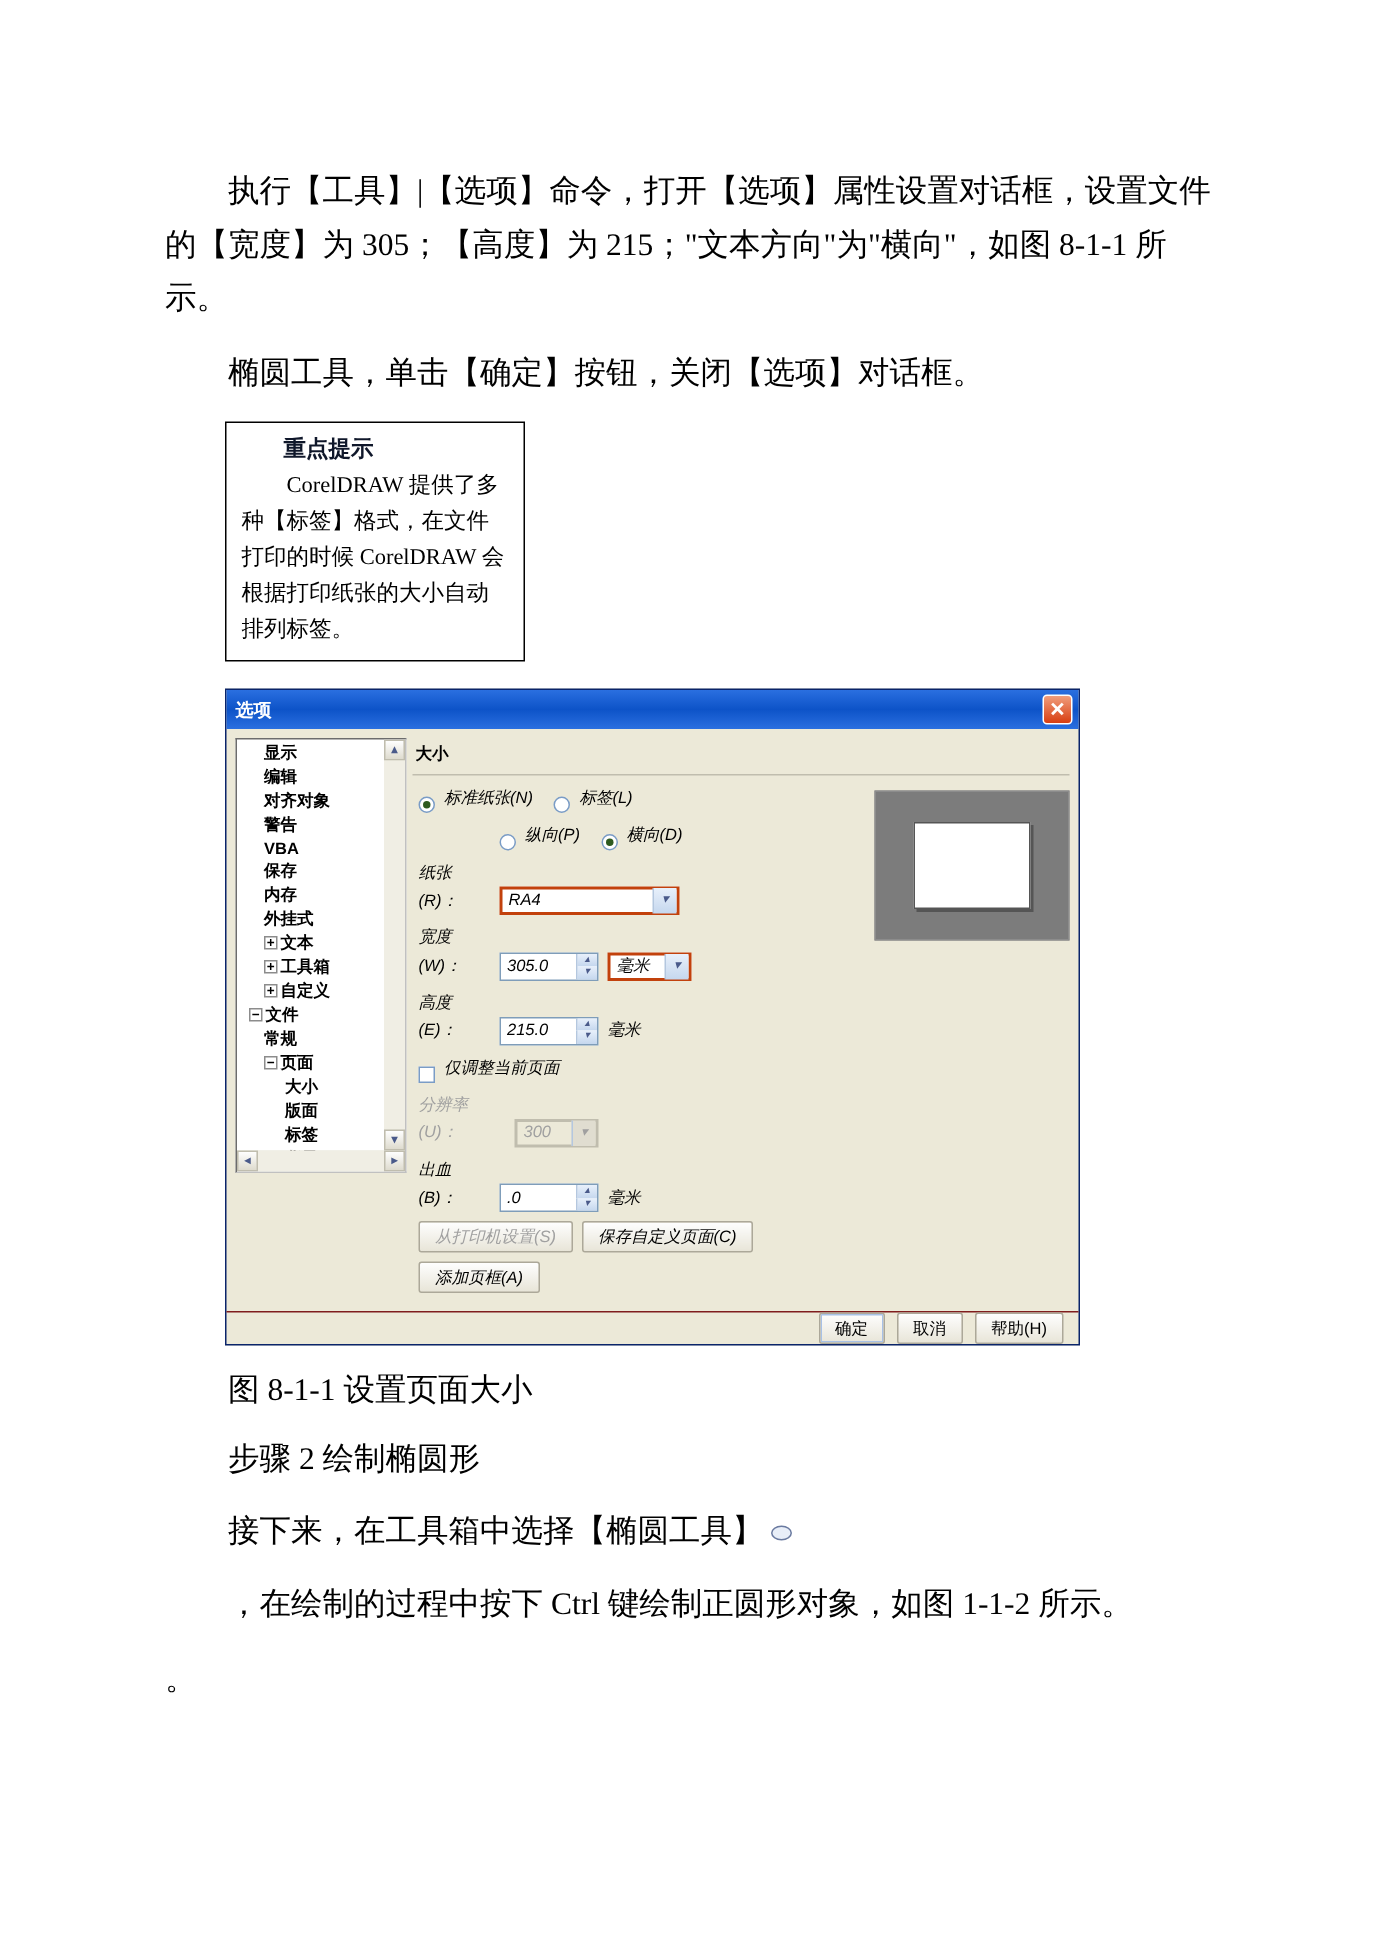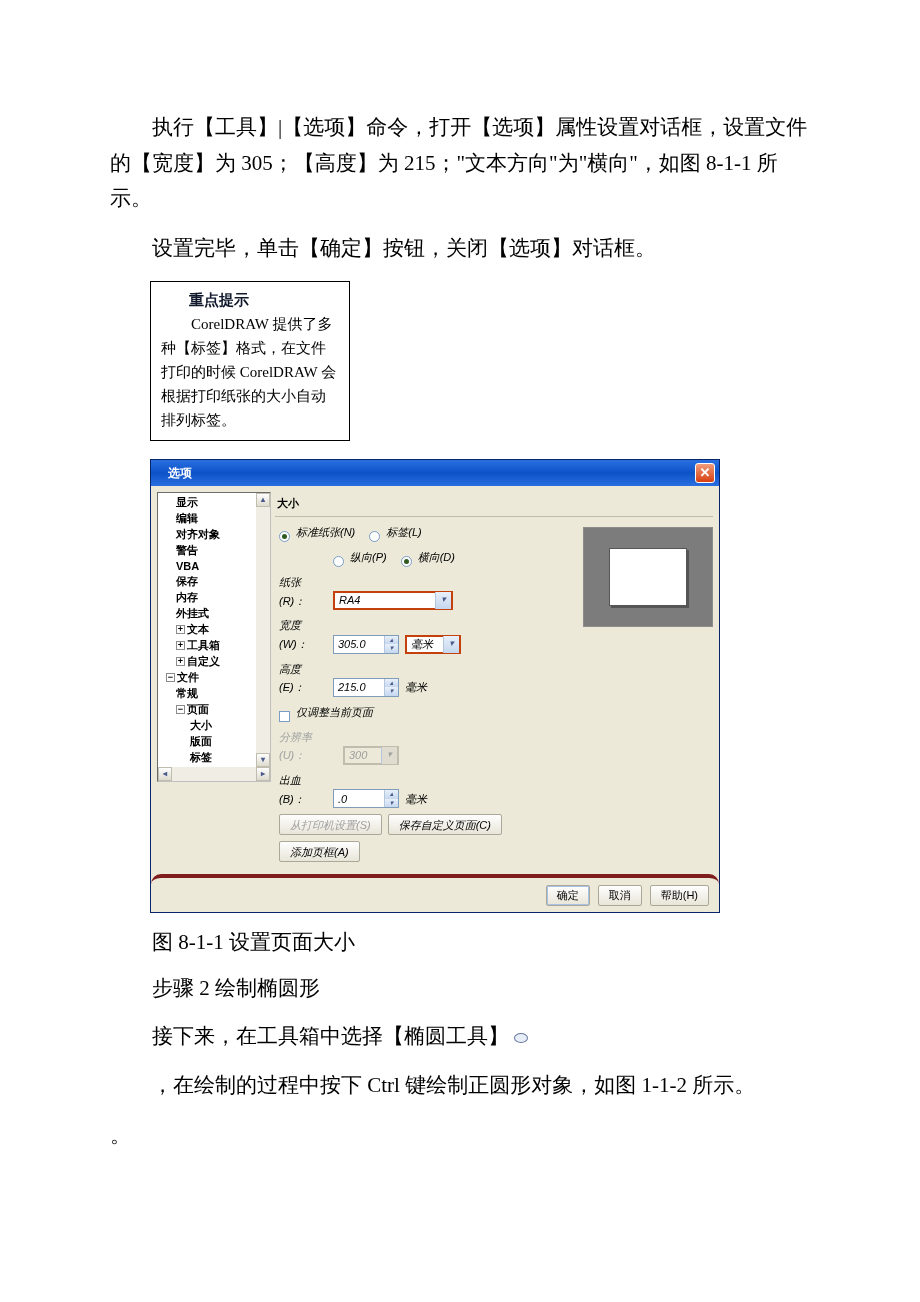--- a/index.html
+++ b/index.html
@@ -34,21 +34,21 @@
     font-family: "Tahoma", "SimSun", sans-serif;
     font-size: 11px;
     color: #000;
   }
   .titlebar {
     height: 26px;
     background: linear-gradient(to bottom, #2a6fe0 0%, #0d53c8 50%, #2a6fe0 100%);
     color: #fff;
     display: flex;
     align-items: center;
-    padding: 0 4px 0 17px;
+    padding: 0 4px 0 6px;
     font-weight: bold;
     font-size: 12px;
   }
   .titlebar .spacer { flex: 1; }
   .close-btn {
     width: 20px; height: 20px;
     background: linear-gradient(to bottom, #f09d7c, #d83e11);
     border: 1px solid #fff;
     border-radius: 3px;
     color: #fff;
@@ -217,48 +217,47 @@
     border-radius: 2px;
     font-size: 11px;
     display: inline-flex;
     align-items: center;
     justify-content: center;
   }
   .btn.disabled { color: #a0a0a0; }
   .btn.primary { box-shadow: inset 0 0 0 1px #a8c1e6; }
 
   .dialog-footer {
-    height: 38px;
-    border-top: 4px solid #7f1d1d;
+    height: 22px;
+    border-top: 1px solid #7f1d1d;
     display: flex;
     align-items: center;
     justify-content: flex-end;
     gap: 8px;
     padding: 0 10px;
-    border-radius: 10px;
   }
 
   .caption { text-indent: 2em; margin-bottom: 10px; }
   .step-title { text-indent: 2em; margin-bottom: 12px; }
 
   .ellipse-ico {
     display: inline-block;
     width: 14px; height: 10px;
     border: 1px solid #6a7aa0;
     border-radius: 50%;
     background: #e8eef8;
     vertical-align: middle;
   }
 </style>
 </head>
 <body>
 
 <p class="para">执行【工具】|【选项】命令，打开【选项】属性设置对话框，设置文件的【宽度】为 305；【高度】为 215；"文本方向"为"横向"，如图 8-1-1 所示。</p>
 
-<p class="para">设置完毕，单击【确定】按钮，关闭【选项】对话框。</p>
+<p class="para">椭圆工具，单击【确定】按钮，关闭【选项】对话框。</p>
 
 <div class="tip-box">
   <div class="tip-title">重点提示</div>
   <div class="tip-body">CorelDRAW 提供了多种【标签】格式，在文件打印的时候 CorelDRAW 会根据打印纸张的大小自动排列标签。</div>
 </div>
 
 <div class="dialog-wrap">
   <div class="dialog">
     <div class="titlebar">
       <span>选项</span>

